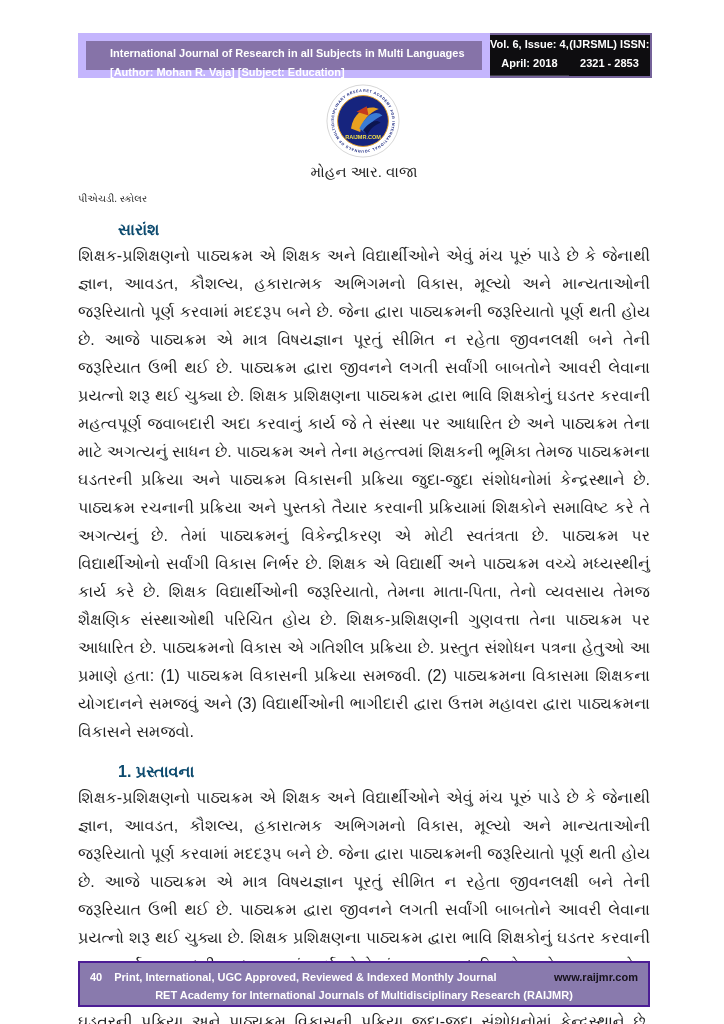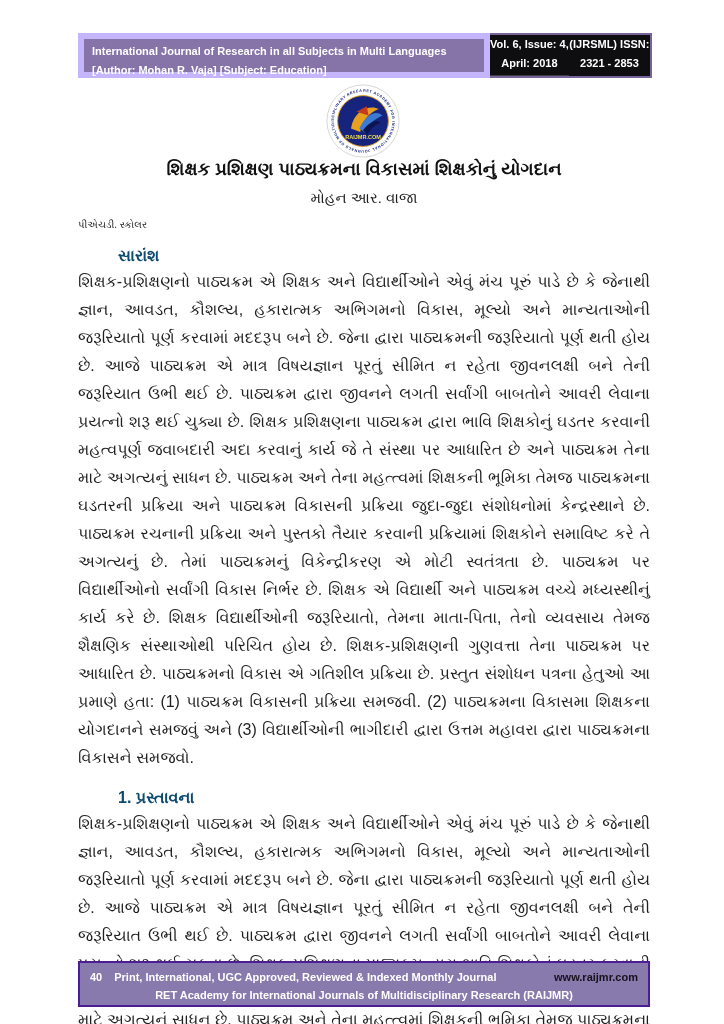--- a/index.html
+++ b/index.html
@@ -10,25 +10,25 @@
     font-family:"Liberation Sans","DejaVu Sans",sans-serif;
     overflow:hidden;
   }
   
   .hdr{
     position:absolute;left:78px;top:33px;width:574px;height:45px;
     display:flex;box-sizing:border-box;
   }
   .hdr-left{
     background:#8673a8;
-    border:6px solid #c4b5fd;
+    border:8px solid #c4b5fd;
     box-sizing:border-box;
     width:412px;height:45px;
     color:#ffffff;font-weight:bold;font-size:11px;line-height:19px;
-    padding:3px 8px 0 8px;
+    padding:3px 8px 0 24px;
     display:flex;flex-direction:column;justify-content:space-between;
   }
   .hdr-right{
     background:#0e0d10;
     border:2px solid #75639a;border-left:none;
     box-sizing:border-box;
     flex:1;height:45px;
     color:#ffffff;font-weight:bold;font-size:11px;line-height:19px;
     display:flex;justify-content:center;
     text-align:center;
@@ -107,21 +107,20 @@
       <circle cx="40" cy="40" r="27.5" fill="#16247e" stroke="#e8a020" stroke-width="1"></circle>
       <path d="M27 48 C30 28 48 22 57 27 C47 31 39 39 37 52 Z" fill="#e8a020"></path>
       <path d="M33 30 L44 24 L46 34 Z" fill="#c43b1f"></path>
       <path d="M36 48 C44 32 54 28 61 34 C52 38 45 44 43 53 Z" fill="#3b7bd4"></path>
       <path d="M40 50 C48 40 55 38 59 42 C52 45 47 49 45 55 Z" fill="#0c1550"></path>
       <text x="40" y="59" text-anchor="middle" font-size="6" font-weight="bold" fill="#f3df49" font-family="Liberation Sans, sans-serif">RAIJMR.COM</text>
     </svg>
   </div>
 
   <div class="content">
-    <div class="title">શિક્ષક પ્રશિક્ષણ પાઠ્યક્રમના વિકાસમાં શિક્ષકોનું યોગદાન</div>
     <div class="author">મોહન આર. વાજા</div>
     <div class="designation">પીએચડી. સ્કોલર</div>
 
     <div class="sec-head">સારાંશ</div>
     <p class="para">શિક્ષક-પ્રશિક્ષણનો પાઠ્યક્રમ એ શિક્ષક અને વિદ્યાર્થીઓને એવું મંચ પૂરું પાડે છે કે જેનાથી જ્ઞાન, આવડત, કૌશલ્ય, હકારાત્મક અભિગમનો વિકાસ, મૂલ્યો અને માન્યતાઓની જરૂરિયાતો પૂર્ણ કરવામાં મદદરૂપ બને છે. જેના દ્વારા પાઠ્યક્રમની જરૂરિયાતો પૂર્ણ થતી હોય છે. આજે પાઠ્યક્રમ એ માત્ર વિષયજ્ઞાન પૂરતું સીમિત ન રહેતા જીવનલક્ષી બને તેની જરૂરિયાત ઉભી થઈ છે. પાઠ્યક્રમ દ્વારા જીવનને લગતી સર્વાંગી બાબતોને આવરી લેવાના પ્રયત્નો શરૂ થઈ ચુક્યા છે. શિક્ષક પ્રશિક્ષણના પાઠ્યક્રમ દ્વારા ભાવિ શિક્ષકોનું ઘડતર કરવાની મહત્વપૂર્ણ જવાબદારી અદા કરવાનું કાર્ય જે તે સંસ્થા પર આધારિત છે અને પાઠ્યક્રમ તેના માટે અગત્યનું સાધન છે. પાઠ્યક્રમ અને તેના મહત્ત્વમાં શિક્ષકની ભૂમિકા તેમજ પાઠ્યક્રમના ઘડતરની પ્રક્રિયા અને પાઠ્યક્રમ વિકાસની પ્રક્રિયા જુદા-જુદા સંશોધનોમાં કેન્દ્રસ્થાને છે. પાઠ્યક્રમ રચનાની પ્રક્રિયા અને પુસ્તકો તૈયાર કરવાની પ્રક્રિયામાં શિક્ષકોને સમાવિષ્ટ કરે તે અગત્યનું છે. તેમાં પાઠ્યક્રમનું વિકેન્દ્રીકરણ એ મોટી સ્વતંત્રતા છે. પાઠ્યક્રમ પર વિદ્યાર્થીઓનો સર્વાંગી વિકાસ નિર્ભર છે. શિક્ષક એ વિદ્યાર્થી અને પાઠ્યક્રમ વચ્ચે મધ્યસ્થીનું કાર્ય કરે છે. શિક્ષક વિદ્યાર્થીઓની જરૂરિયાતો, તેમના માતા-પિતા, તેનો વ્યવસાય તેમજ શૈક્ષણિક સંસ્થાઓથી પરિચિત હોય છે. શિક્ષક-પ્રશિક્ષણની ગુણવત્તા તેના પાઠ્યક્રમ પર આધારિત છે. પાઠ્યક્રમનો વિકાસ એ ગતિશીલ પ્રક્રિયા છે. પ્રસ્તુત સંશોધન પત્રના હેતુઓ આ પ્રમાણે હતા: (1) પાઠ્યક્રમ વિકાસની પ્રક્રિયા સમજવી. (2) પાઠ્યક્રમના વિકાસમા શિક્ષકના યોગદાનને સમજવું અને (3) વિદ્યાર્થીઓની ભાગીદારી દ્વારા ઉત્તમ મહાવરા દ્વારા પાઠ્યક્રમના વિકાસને સમજવો.</p>
 
     <div class="sec-head intro">1. પ્રસ્તાવના</div>
     <p class="para">શિક્ષક-પ્રશિક્ષણનો પાઠ્યક્રમ એ શિક્ષક અને વિદ્યાર્થીઓને એવું મંચ પૂરું પાડે છે કે જેનાથી જ્ઞાન, આવડત, કૌશલ્ય, હકારાત્મક અભિગમનો વિકાસ, મૂલ્યો અને માન્યતાઓની જરૂરિયાતો પૂર્ણ કરવામાં મદદરૂપ બને છે. જેના દ્વારા પાઠ્યક્રમની જરૂરિયાતો પૂર્ણ થતી હોય છે. આજે પાઠ્યક્રમ એ માત્ર વિષયજ્ઞાન પૂરતું સીમિત ન રહેતા જીવનલક્ષી બને તેની જરૂરિયાત ઉભી થઈ છે. પાઠ્યક્રમ દ્વારા જીવનને લગતી સર્વાંગી બાબતોને આવરી લેવાના પ્રયત્નો શરૂ થઈ ચુક્યા છે. શિક્ષક પ્રશિક્ષણના પાઠ્યક્રમ દ્વારા ભાવિ શિક્ષકોનું ઘડતર કરવાની મહત્વપૂર્ણ જવાબદારી અદા કરવાનું કાર્ય જે તે સંસ્થા પર આધારિત છે અને પાઠ્યક્રમ તેના માટે અગત્યનું સાધન છે. પાઠ્યક્રમ અને તેના મહત્ત્વમાં શિક્ષકની ભૂમિકા તેમજ પાઠ્યક્રમના ઘડતરની પ્રક્રિયા અને પાઠ્યક્રમ વિકાસની પ્રક્રિયા જુદા-જુદા સંશોધનોમાં કેન્દ્રસ્થાને છે. પાઠ્યક્રમ રચનાની પ્રક્રિયા અને પુસ્તકો તૈયાર કરવાની પ્રક્રિયામાં શિક્ષકોને સમાવિષ્ટ કરે તે અગત્યનું છે. તેમાં પાઠ્યક્રમનું વિકેન્દ્રીકરણ એ મોટી સ્વતંત્રતા છે. પાઠ્યક્રમ પર વિદ્યાર્થીઓનો સર્વાંગી વિકાસ નિર્ભર છે. શિક્ષક એ વિદ્યાર્થી અને પાઠ્યક્રમ વચ્ચે મધ્યસ્થીનું કાર્ય કરે છે. શિક્ષક વિદ્યાર્થીઓની જરૂરિયાતો, તેમના માતા-પિતા, તેનો વ્યવસાય તેમજ શૈક્ષણિક સંસ્થાઓથી પરિચિત હોય છે.</p>
   </div>
 

